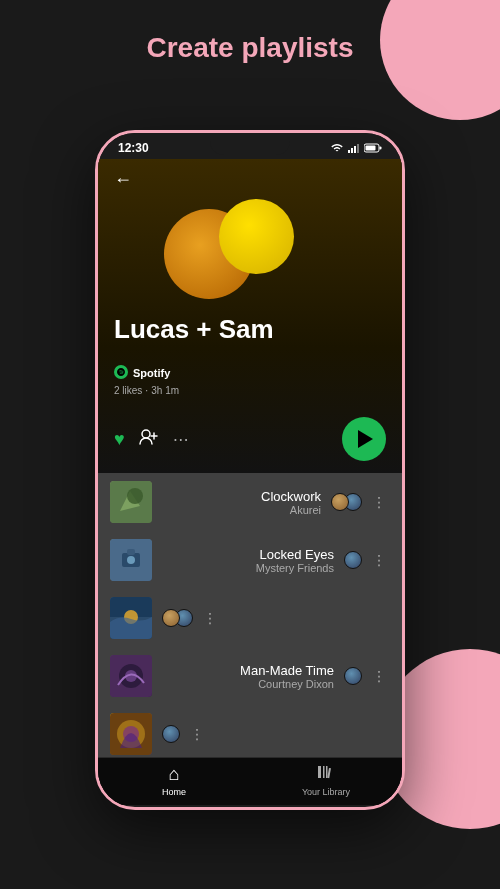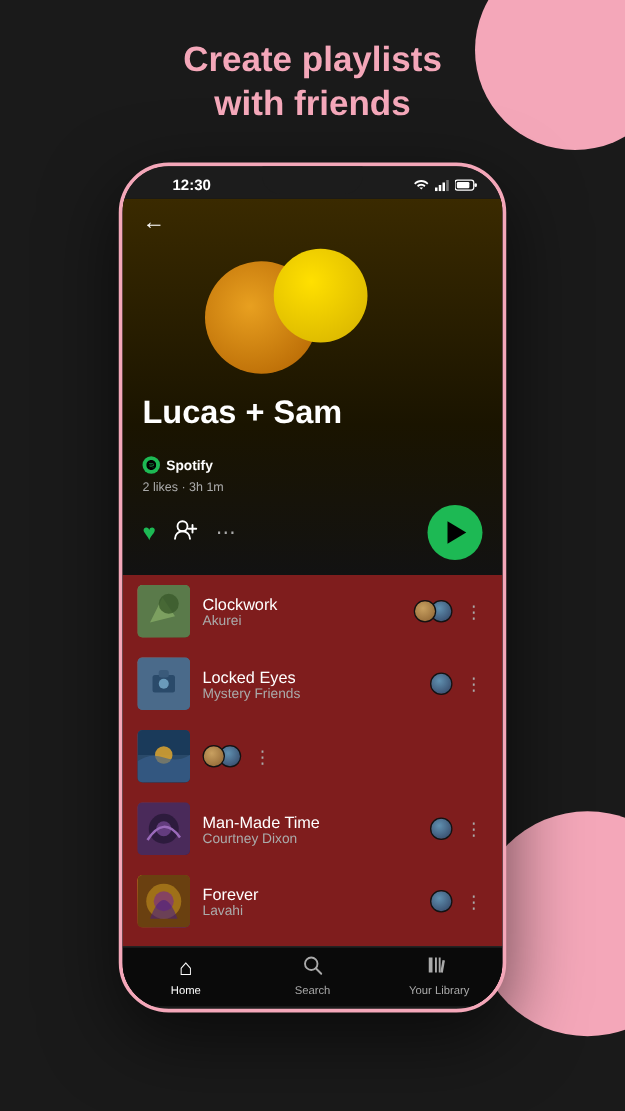--- a/index.html
+++ b/index.html
@@ -68,21 +68,20 @@
       display: flex;
       justify-content: space-between;
       align-items: center;
       padding: 8px 20px 4px;
       background: #1c1c1c;
     }
     .status-time {
       color: #fff;
       font-size: 12px;
       font-weight: 600;
-      margin-left: 20px;
     }
     .status-icons {
       display: flex;
       align-items: center;
       gap: 4px;
     }
     .status-icons svg {
       fill: #fff;
     }
 
@@ -166,21 +165,21 @@
       justify-content: center;
     }
     .spotify-label {
       color: #fff;
       font-size: 11px;
       font-weight: 600;
     }
     .playlist-meta {
       color: #aaa;
       font-size: 10px;
-      margin-bottom: 8px;
+      margin-bottom: 21px;
     }
 
     .controls-row {
       display: flex;
       align-items: center;
       gap: 14px;
     }
     .heart-icon {
       color: #1db954;
       font-size: 18px;
@@ -211,22 +210,23 @@
       border-top: 9px solid transparent;
       border-bottom: 9px solid transparent;
       border-left: 15px solid #000;
       margin-left: 3px;
     }
 
     
     .track-list {
       flex: 1;
       overflow-y: auto;
-      background: #7f1d1d;
+      background: #404040;
       padding: 0;
+      text-align: right;
     }
     .track-list::-webkit-scrollbar { display: none; }
 
     .track-item {
       display: flex;
       align-items: center;
       padding: 8px 12px;
       gap: 10px;
       cursor: pointer;
     }
@@ -331,21 +331,20 @@
   </style>
 </head>
 <body>
 
 <div class="bg-circle-top-right"></div>
 <div class="bg-circle-bottom-right"></div>
 
 <div class="page-header">
   <h1>
     <span>Create playlists</span><br>
-    <span>with friends</span>
   </h1>
 </div>
 
 <div class="phone-frame">
   <div class="notch"></div>
 
   <div class="status-bar">
     <span class="status-time">12:30</span>
     <div class="status-icons">
 
@@ -493,47 +492,34 @@
 
       <div class="track-item">
         <div class="track-artwork track-artwork-5">
           <svg width="42" height="42" viewBox="0 0 42 42">
             <rect width="42" height="42" fill="#6a4010"></rect>
             <circle cx="21" cy="21" r="14" fill="#d4a020" opacity="0.5"></circle>
             <circle cx="21" cy="21" r="8" fill="#7a3080" opacity="0.7"></circle>
             <path d="M10 35 Q21 5 32 35" fill="#4a2080" opacity="0.6"></path>
           </svg>
         </div>
-        <div class="track-info">
-          <div class="track-name">Forever</div>
-          <div class="track-artist">Lavahi</div>
-        </div>
         <div class="track-right">
           <div class="avatar-dots">
             <div class="avatar-circle avatar-blue"></div>
           </div>
           <span class="track-more">⋮</span>
         </div>
       </div>
 
     </div>
 
     <div class="bottom-nav">
       <div class="nav-item active-nav">
         <span class="nav-icon active">⌂</span>
         <span class="nav-label active">Home</span>
-      </div>
-      <div class="nav-item">
-        <span class="nav-icon">
-          <svg width="16" height="16" viewBox="0 0 16 16" fill="none">
-            <circle cx="7" cy="7" r="5" stroke="#aaa" stroke-width="1.5"></circle>
-            <line x1="11" y1="11" x2="15" y2="15" stroke="#aaa" stroke-width="1.5" stroke-linecap="round"></line>
-          </svg>
-        </span>
-        <span class="nav-label">Search</span>
       </div>
       <div class="nav-item">
         <span class="nav-icon">
           <svg width="18" height="16" viewBox="0 0 18 16" fill="none">
             <rect x="1" y="2" width="3" height="12" fill="#aaa"></rect>
             <rect x="6" y="2" width="1.5" height="12" fill="#aaa"></rect>
             <rect x="9" y="2" width="1.5" height="12" fill="#aaa"></rect>
             <rect x="12" y="4" width="2" height="10" fill="#aaa" transform="rotate(10 12 4)"></rect>
           </svg>
         </span>

